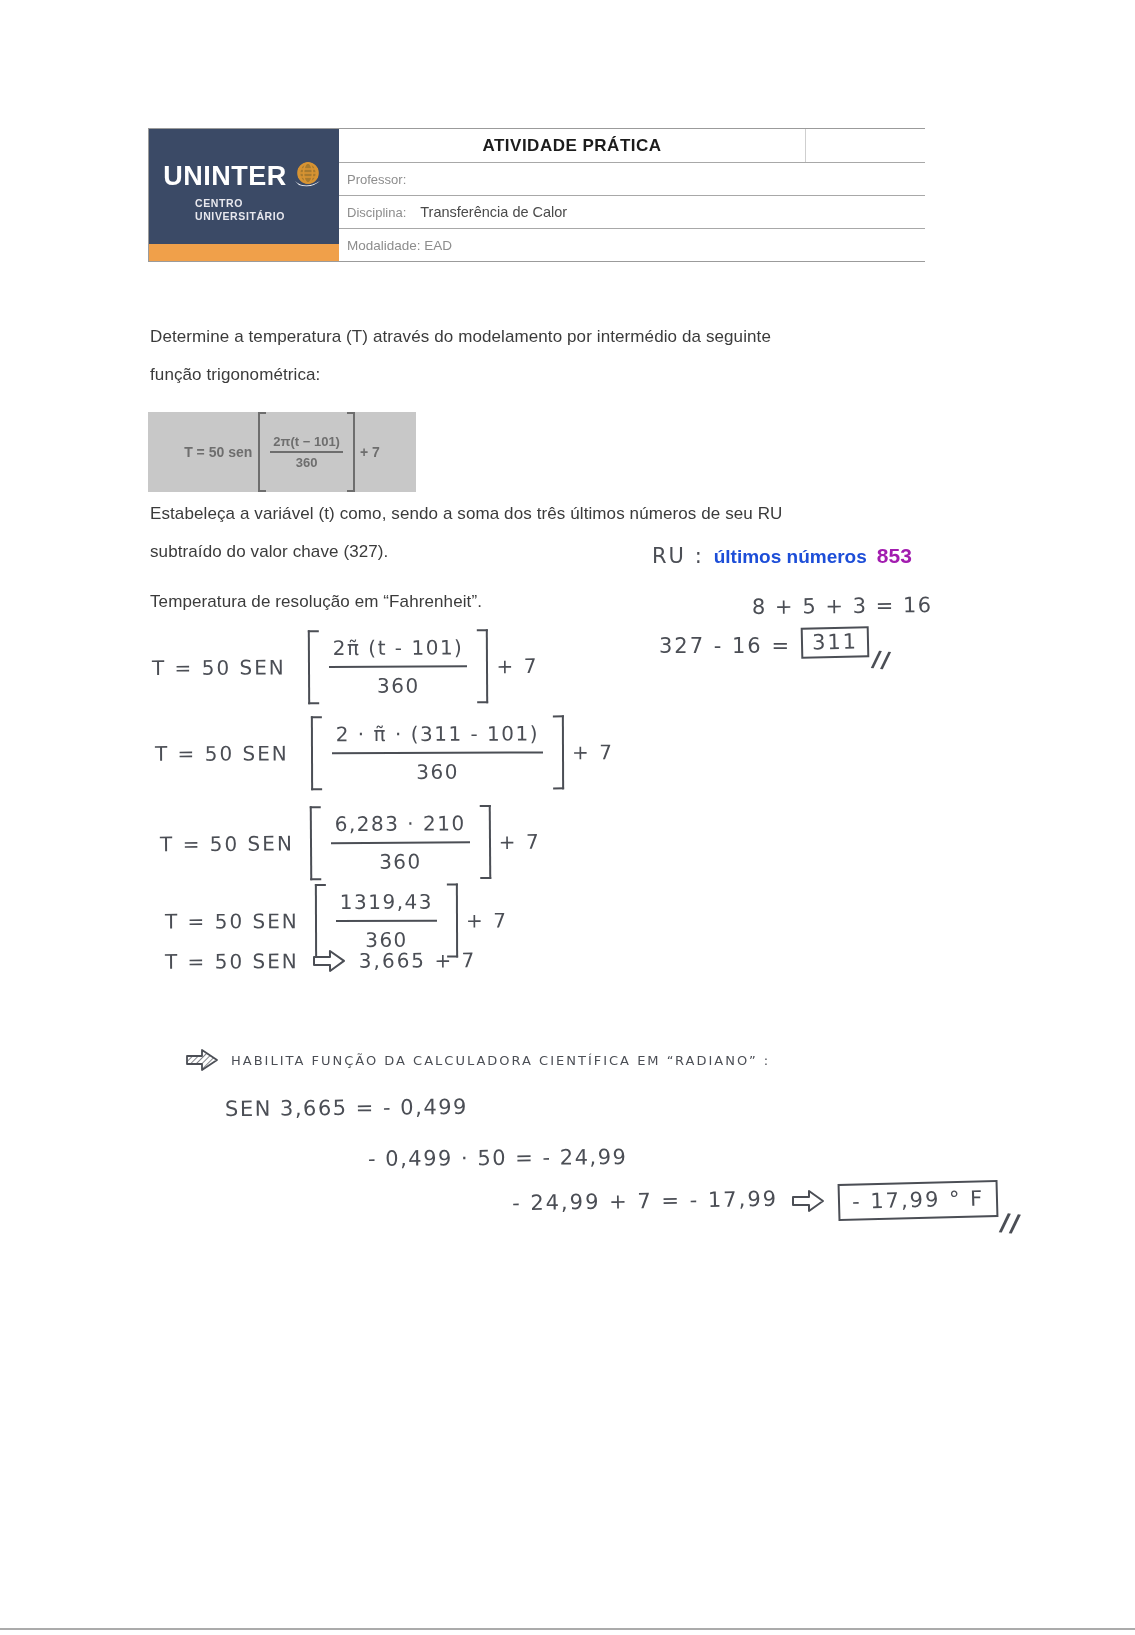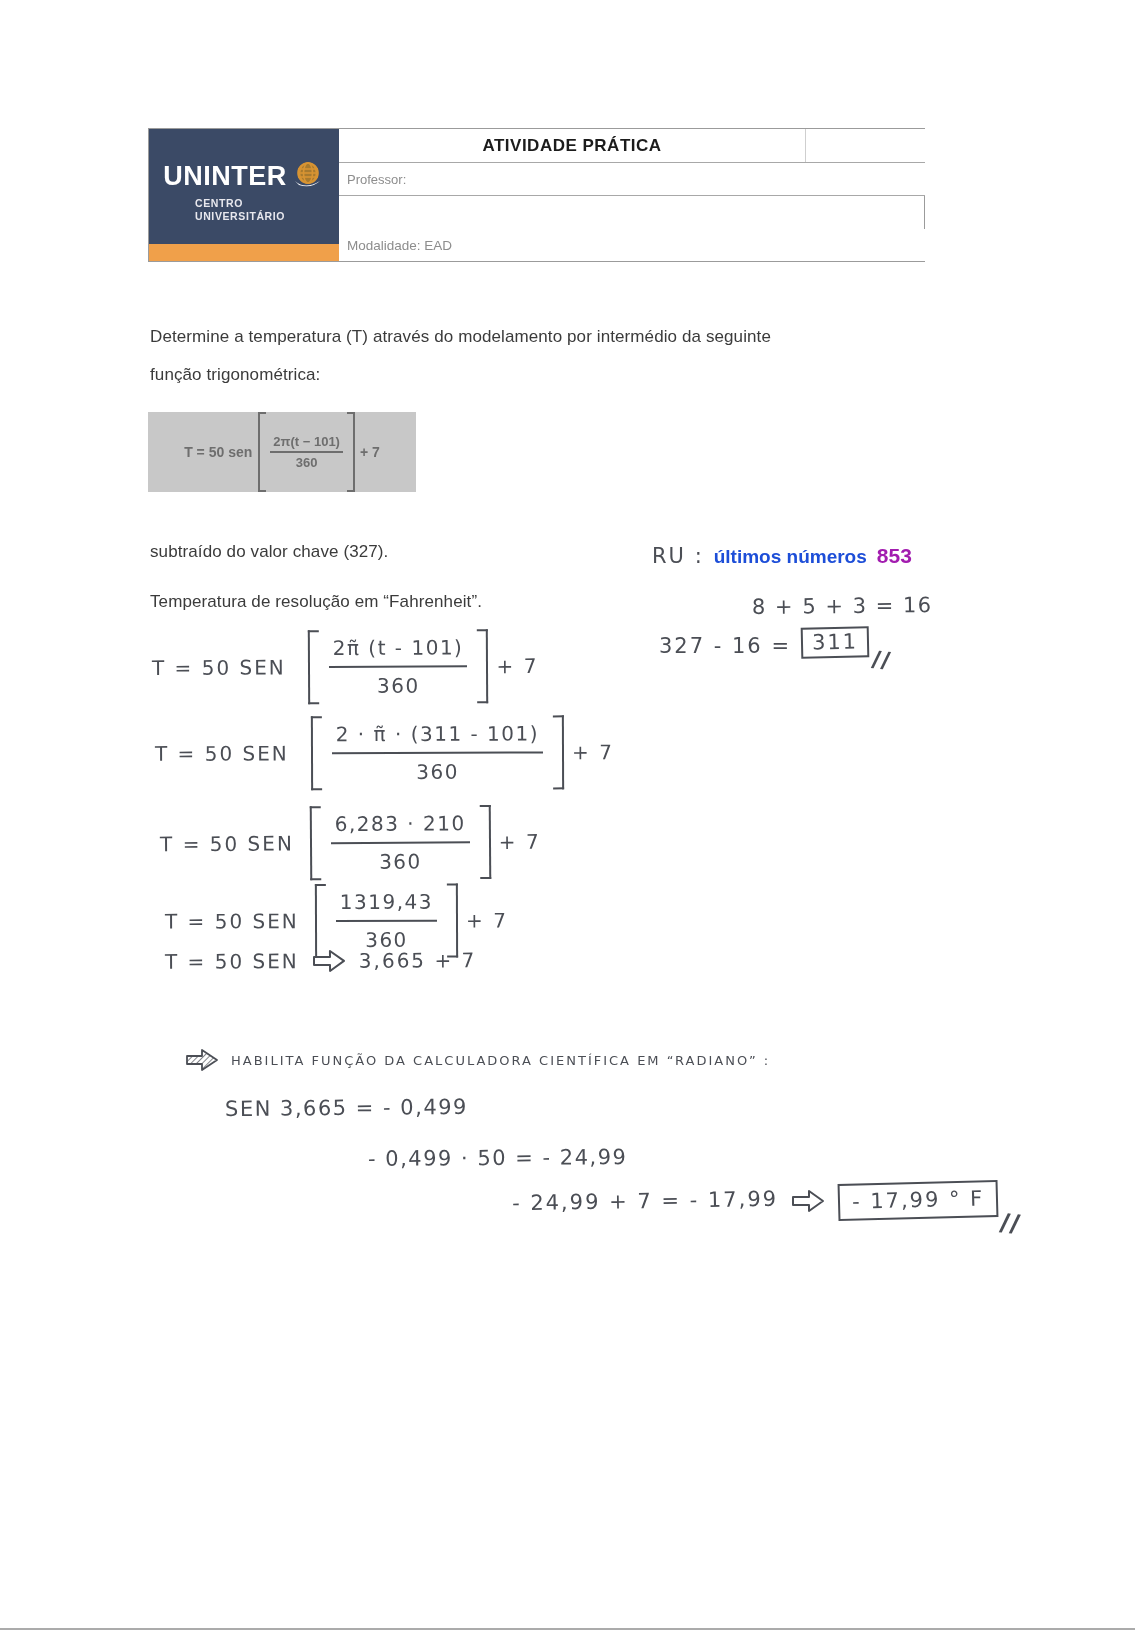--- a/index.html
+++ b/index.html
@@ -105,20 +105,24 @@
       <span class="logo-sub" style="margin-top:0;">UNIVERSITÁRIO</span>
     </div>
     <div class="logo-orange"></div>
 
     <div class="hrow r1">
       <div class="r1-title">ATIVIDADE PRÁTICA</div>
     </div>
     <div class="hrow r2">
       <span class="flabel">Professor:</span>
     </div>
+    <div class="hrow r3">
+      <span class="flabel">Disciplina:</span>
+      <span class="fvalue">Transferência de Calor</span>
+    </div>
     <div class="hrow r4">
       <div class="r4-right">
         <span class="flabel" style="font-size:13.5px;">Modalidade: EAD</span>
       </div>
     </div>
   </div>
 
   <div class="ptext" style="left:150px;top:327px;">Determine a temperatura (T) através do modelamento por intermédio da seguinte</div>
   <div class="ptext" style="left:150px;top:365px;">função trigonométrica:</div>
 
@@ -126,20 +130,21 @@
     <span class="lead">T = 50 sen</span>
     <span class="gb-brkt gb-bl"></span>
     <span class="gb-frac">
       <span class="num">2π(t − 101)</span>
       <span class="den">360</span>
     </span>
     <span class="gb-brkt gb-br"></span>
     <span class="tail">+ 7</span>
   </div>
 
+  <div class="ptext" style="left:150px;top:504px;">Estabeleça a variável (t) como, sendo a soma dos três últimos números de seu RU</div>
   <div class="ptext" style="left:150px;top:542px;">subtraído do valor chave (327).</div>
   <div class="ptext" style="left:150px;top:592px;">Temperatura de resolução em “Fahrenheit”.</div>
 
   <div class="ru-row" style="left:615px;top:544px;">
     <span class="hw ru-prefix">RU :</span>
     <span class="ru-blue">últimos números</span>
     <span class="ru-red">853</span>
   </div>
   <div class="hw hwline" style="left:752px;top:594px;font-size:21px;transform:rotate(-0.6deg);">8 + 5 + 3 = 16</div>
   <div class="ru-row" style="left:622px;top:627px;">

